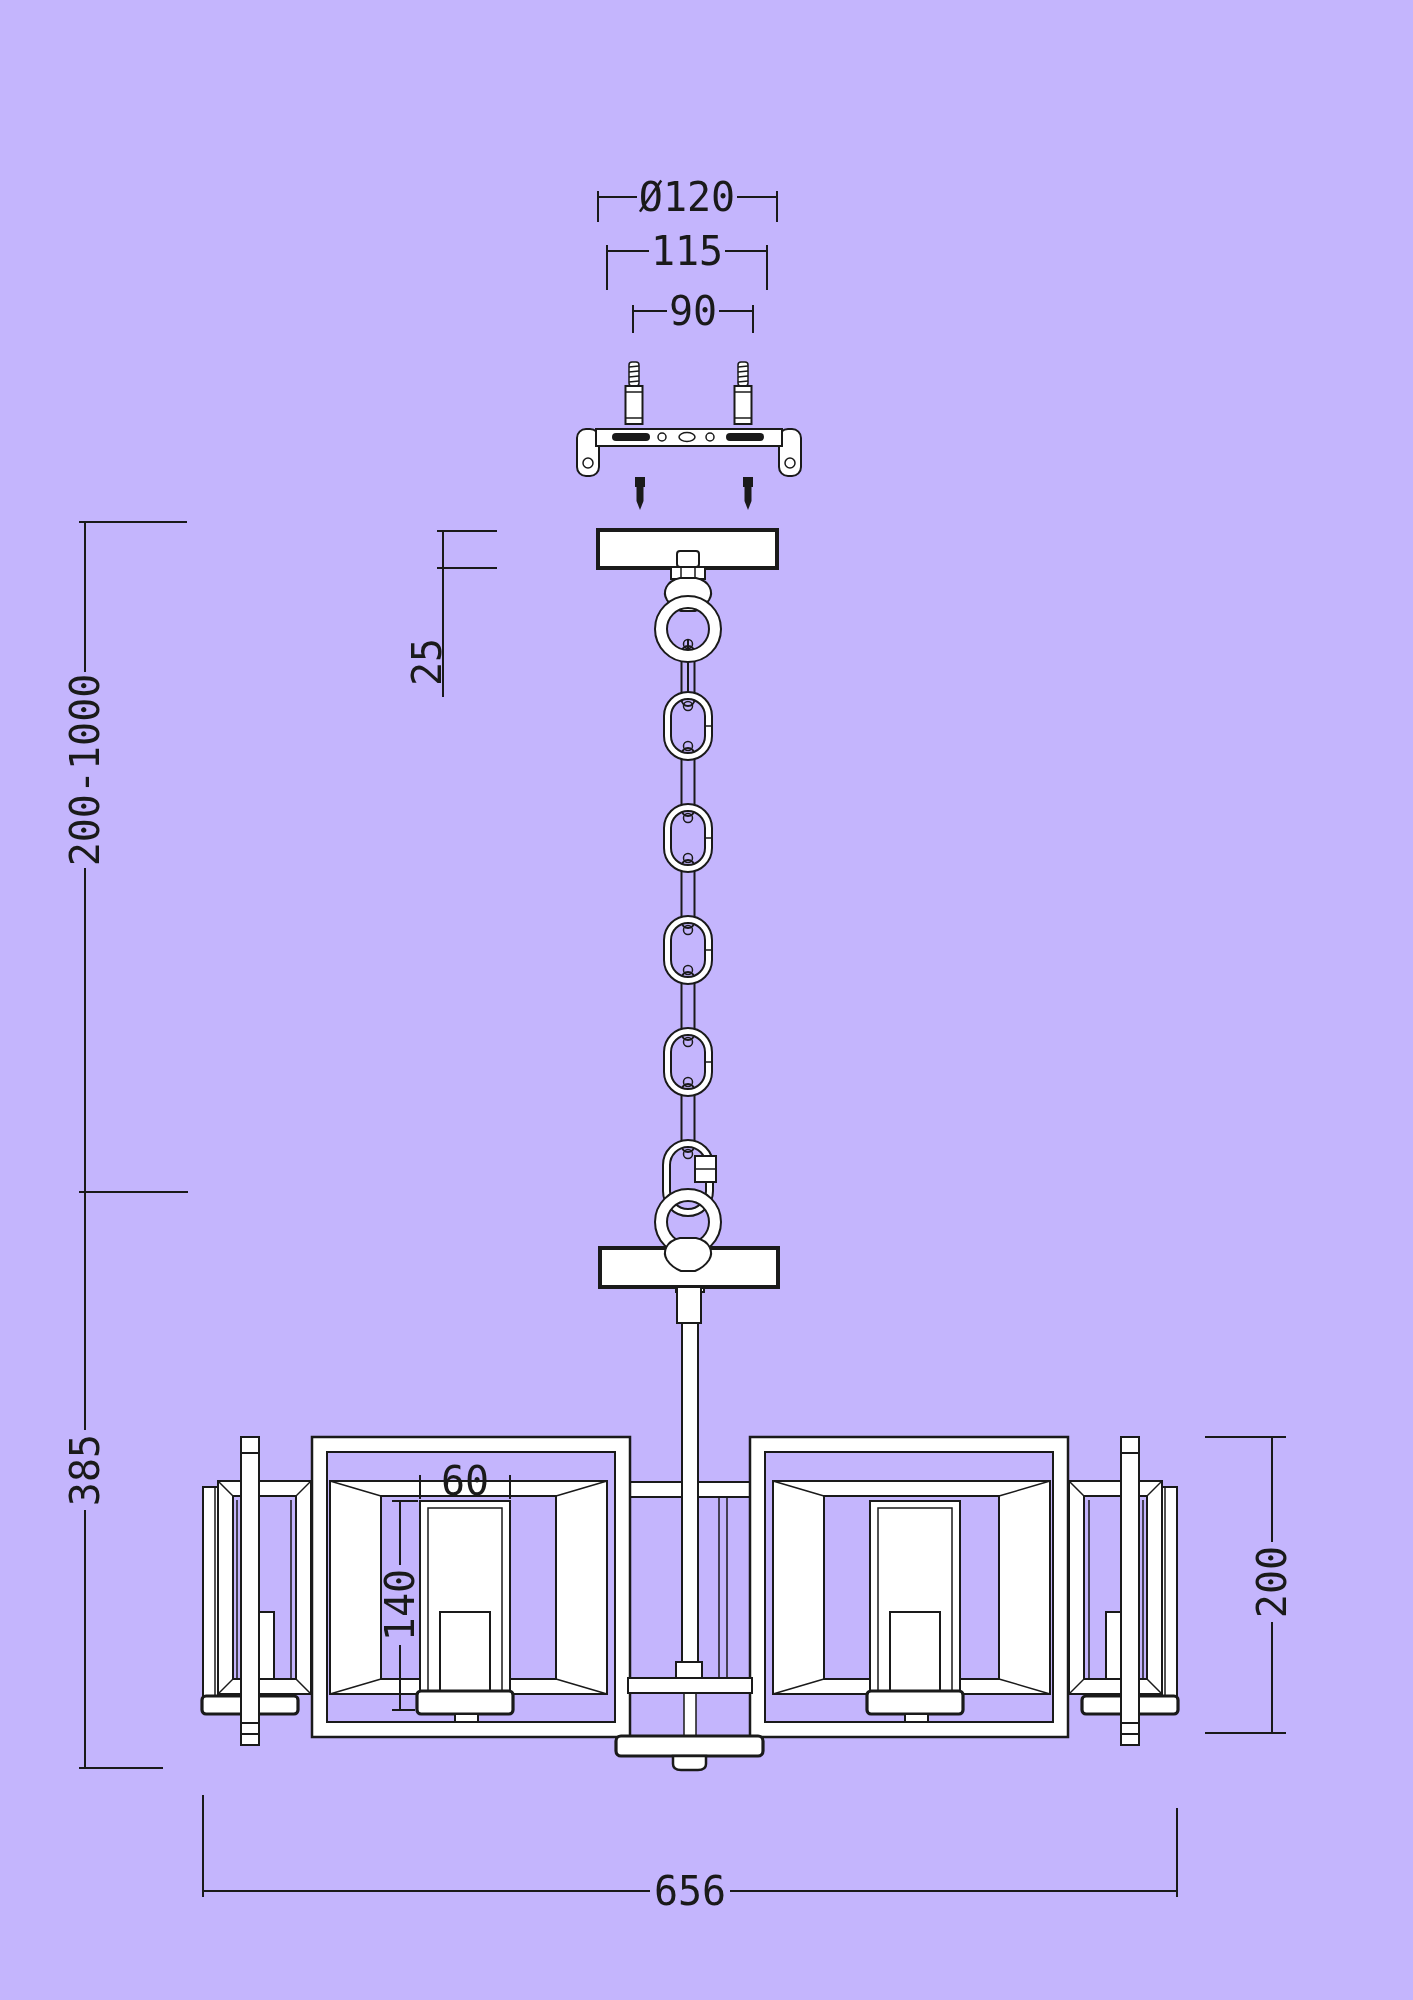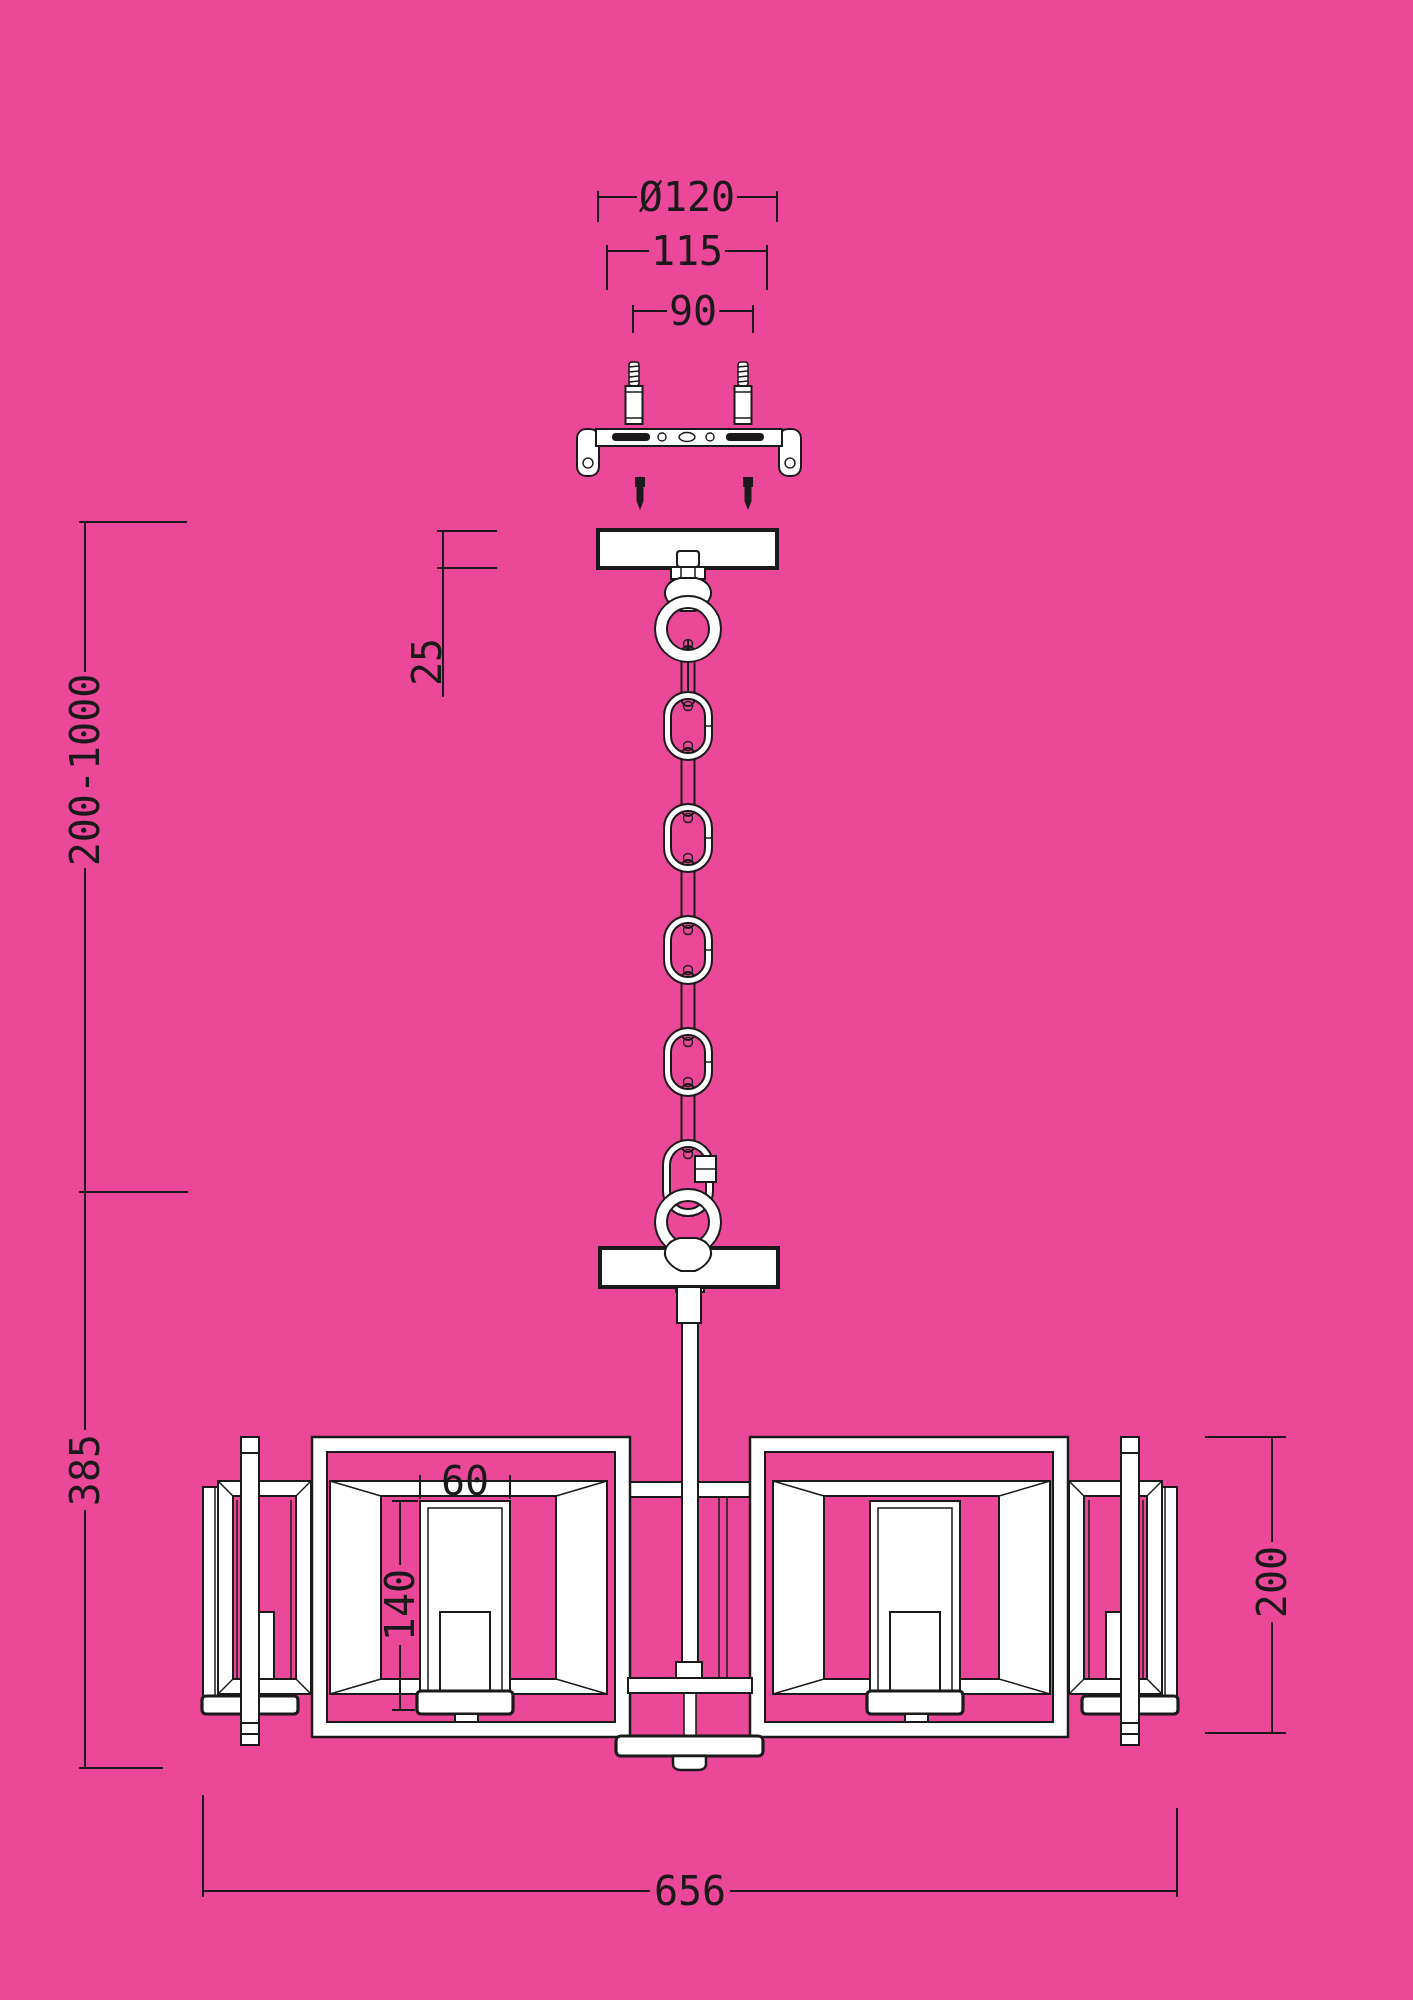--- a/index.html
+++ b/index.html
@@ -1,16 +1,16 @@
 <!DOCTYPE html>
 <html><head>
 <meta charset="utf-8">
 <style>
   html,body{margin:0;padding:0;background:#fff;}
-  .canvas{width:1413px;height:2000px;background:#ec4899;position:relative;margin:0 auto;}
+  .canvas{width:1413px;height:2000px;background:#c4b5fd;position:relative;margin:0 auto;}
   svg{display:block;}
   .s2{stroke:#1a1a1a;stroke-width:2;fill:none;stroke-linecap:butt;}
   .s15{stroke:#1a1a1a;stroke-width:1.5;fill:none;}
   .s25{stroke:#1a1a1a;stroke-width:2.5;fill:none;}
   .s3{stroke:#1a1a1a;stroke-width:3.2;fill:none;}
   .s4{stroke:#1a1a1a;stroke-width:4;fill:none;}
   .wf{fill:#ffffff;}
   .bf{fill:#1a1a1a;stroke:none;}
   .ev{fill-rule:evenodd;}
   text.dim{font-family:"DejaVu Sans Mono","Liberation Mono",monospace;font-size:40px;fill:#1a1a1a;text-anchor:middle;}

